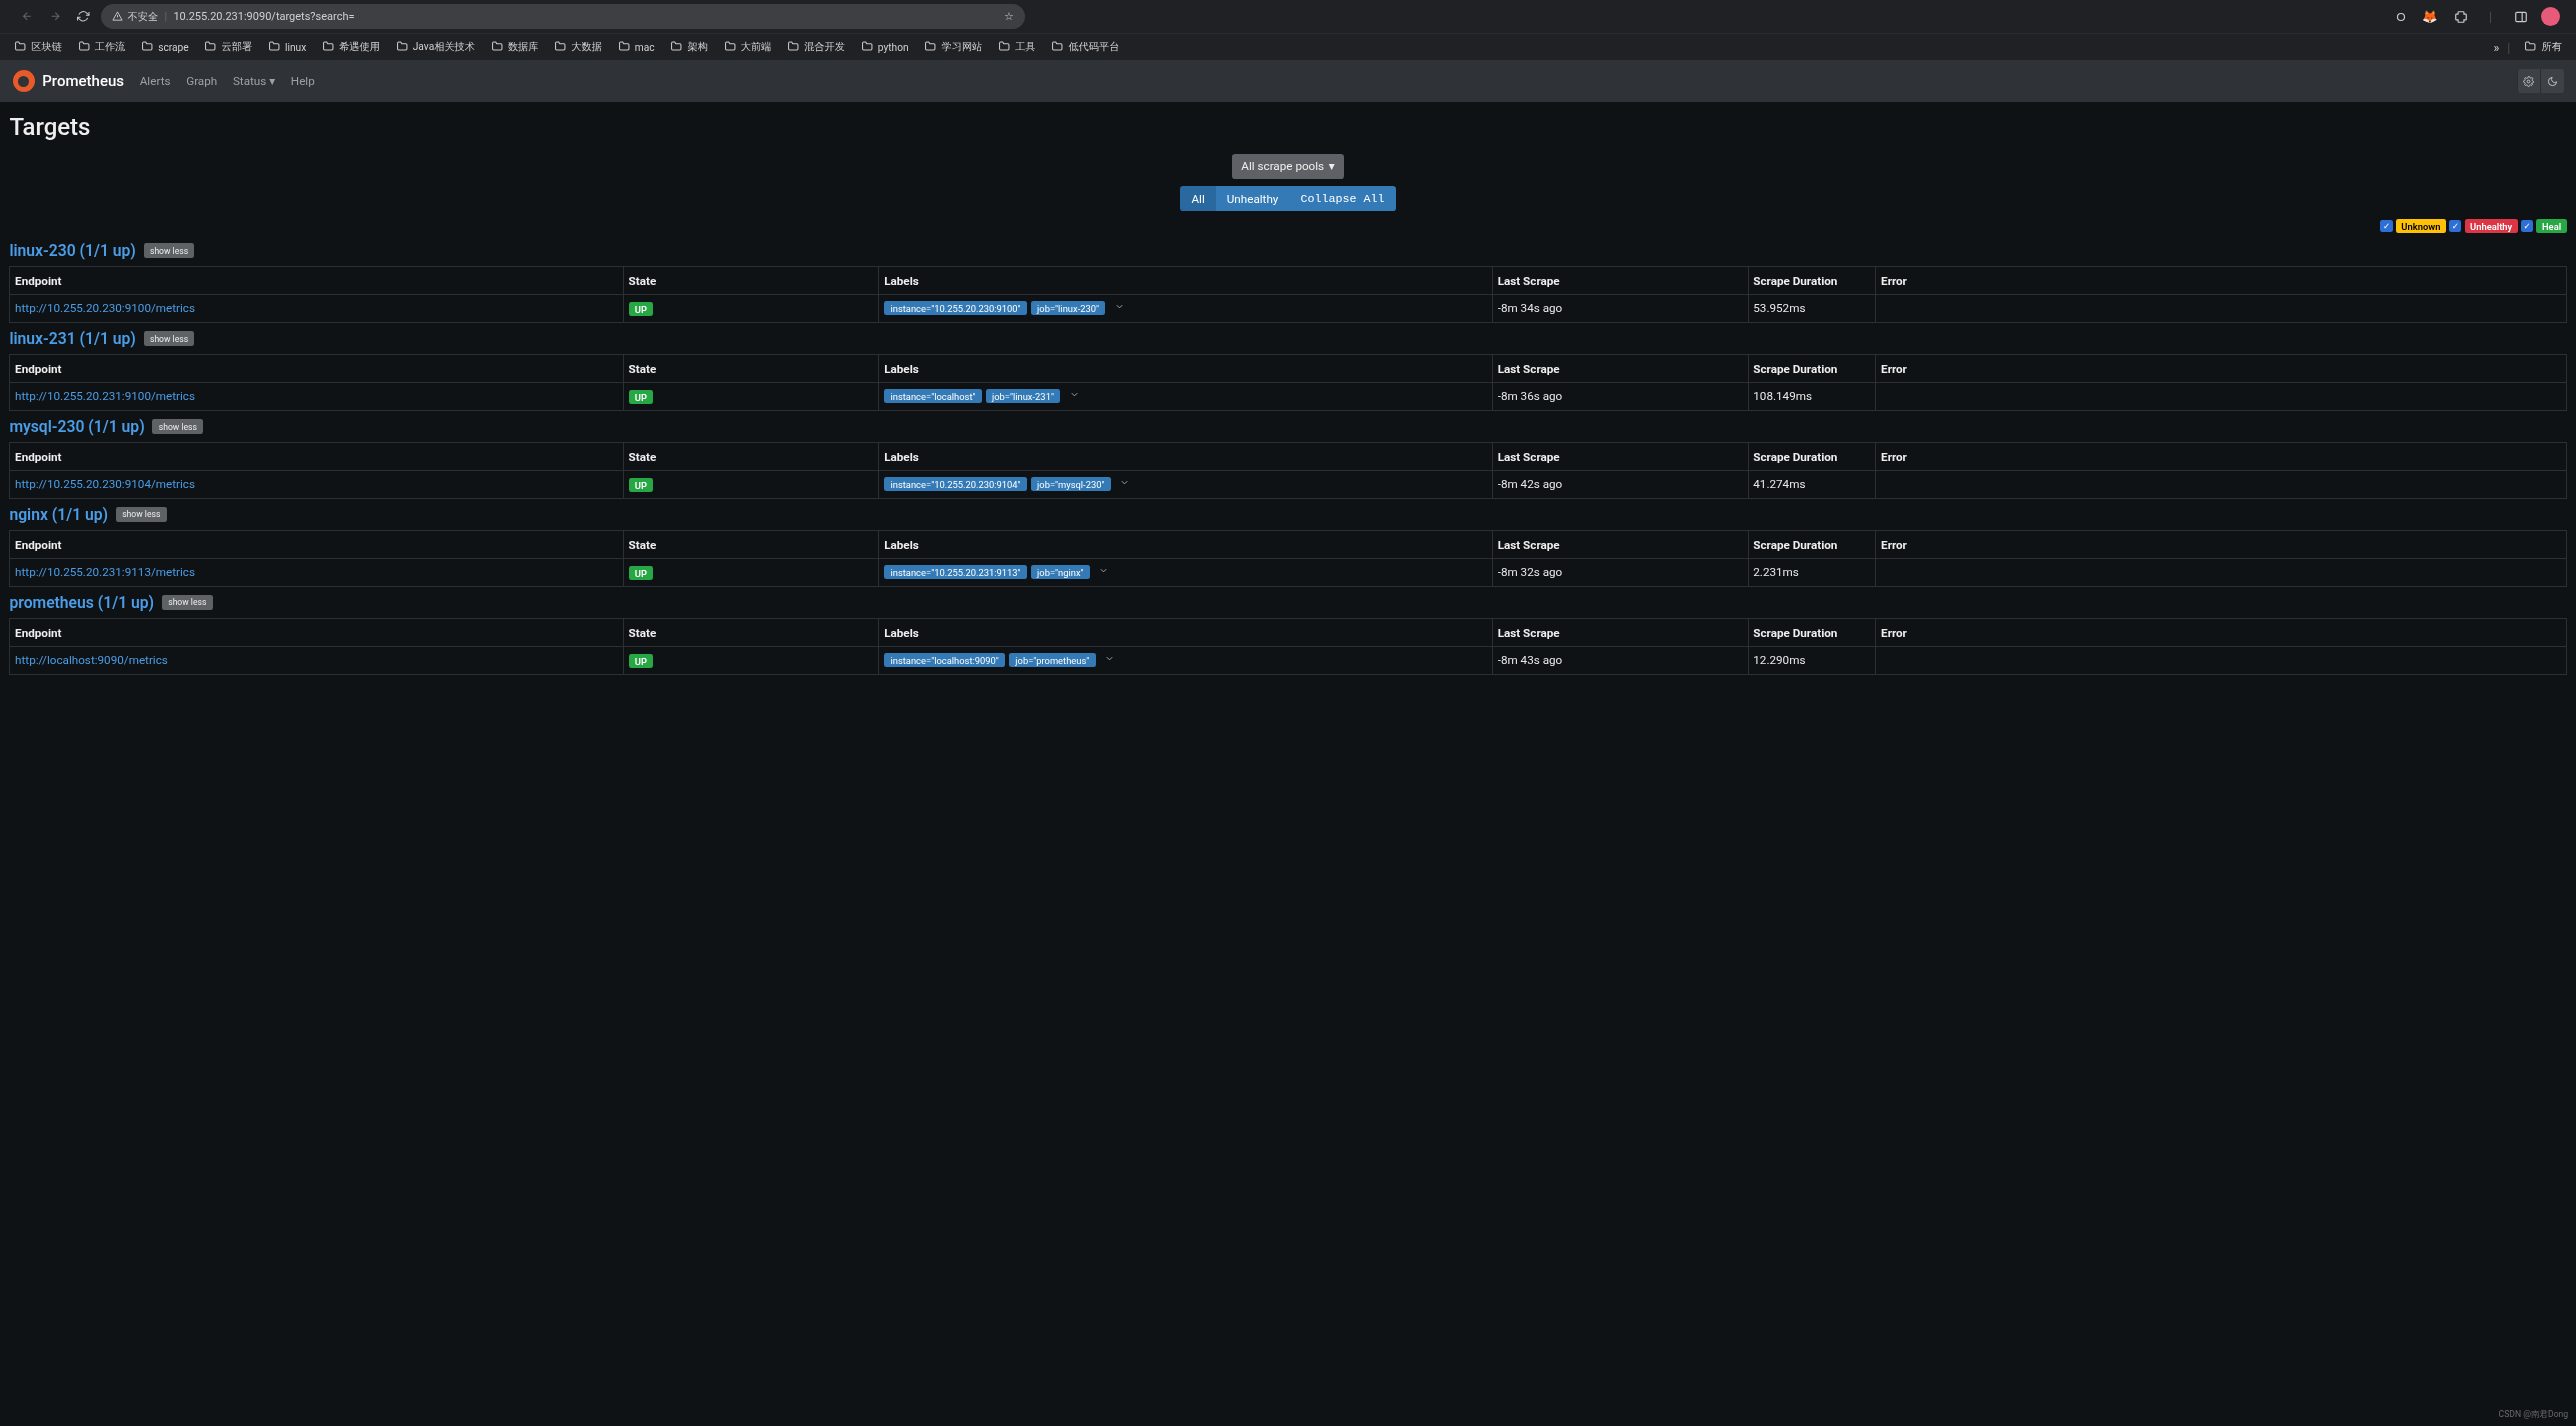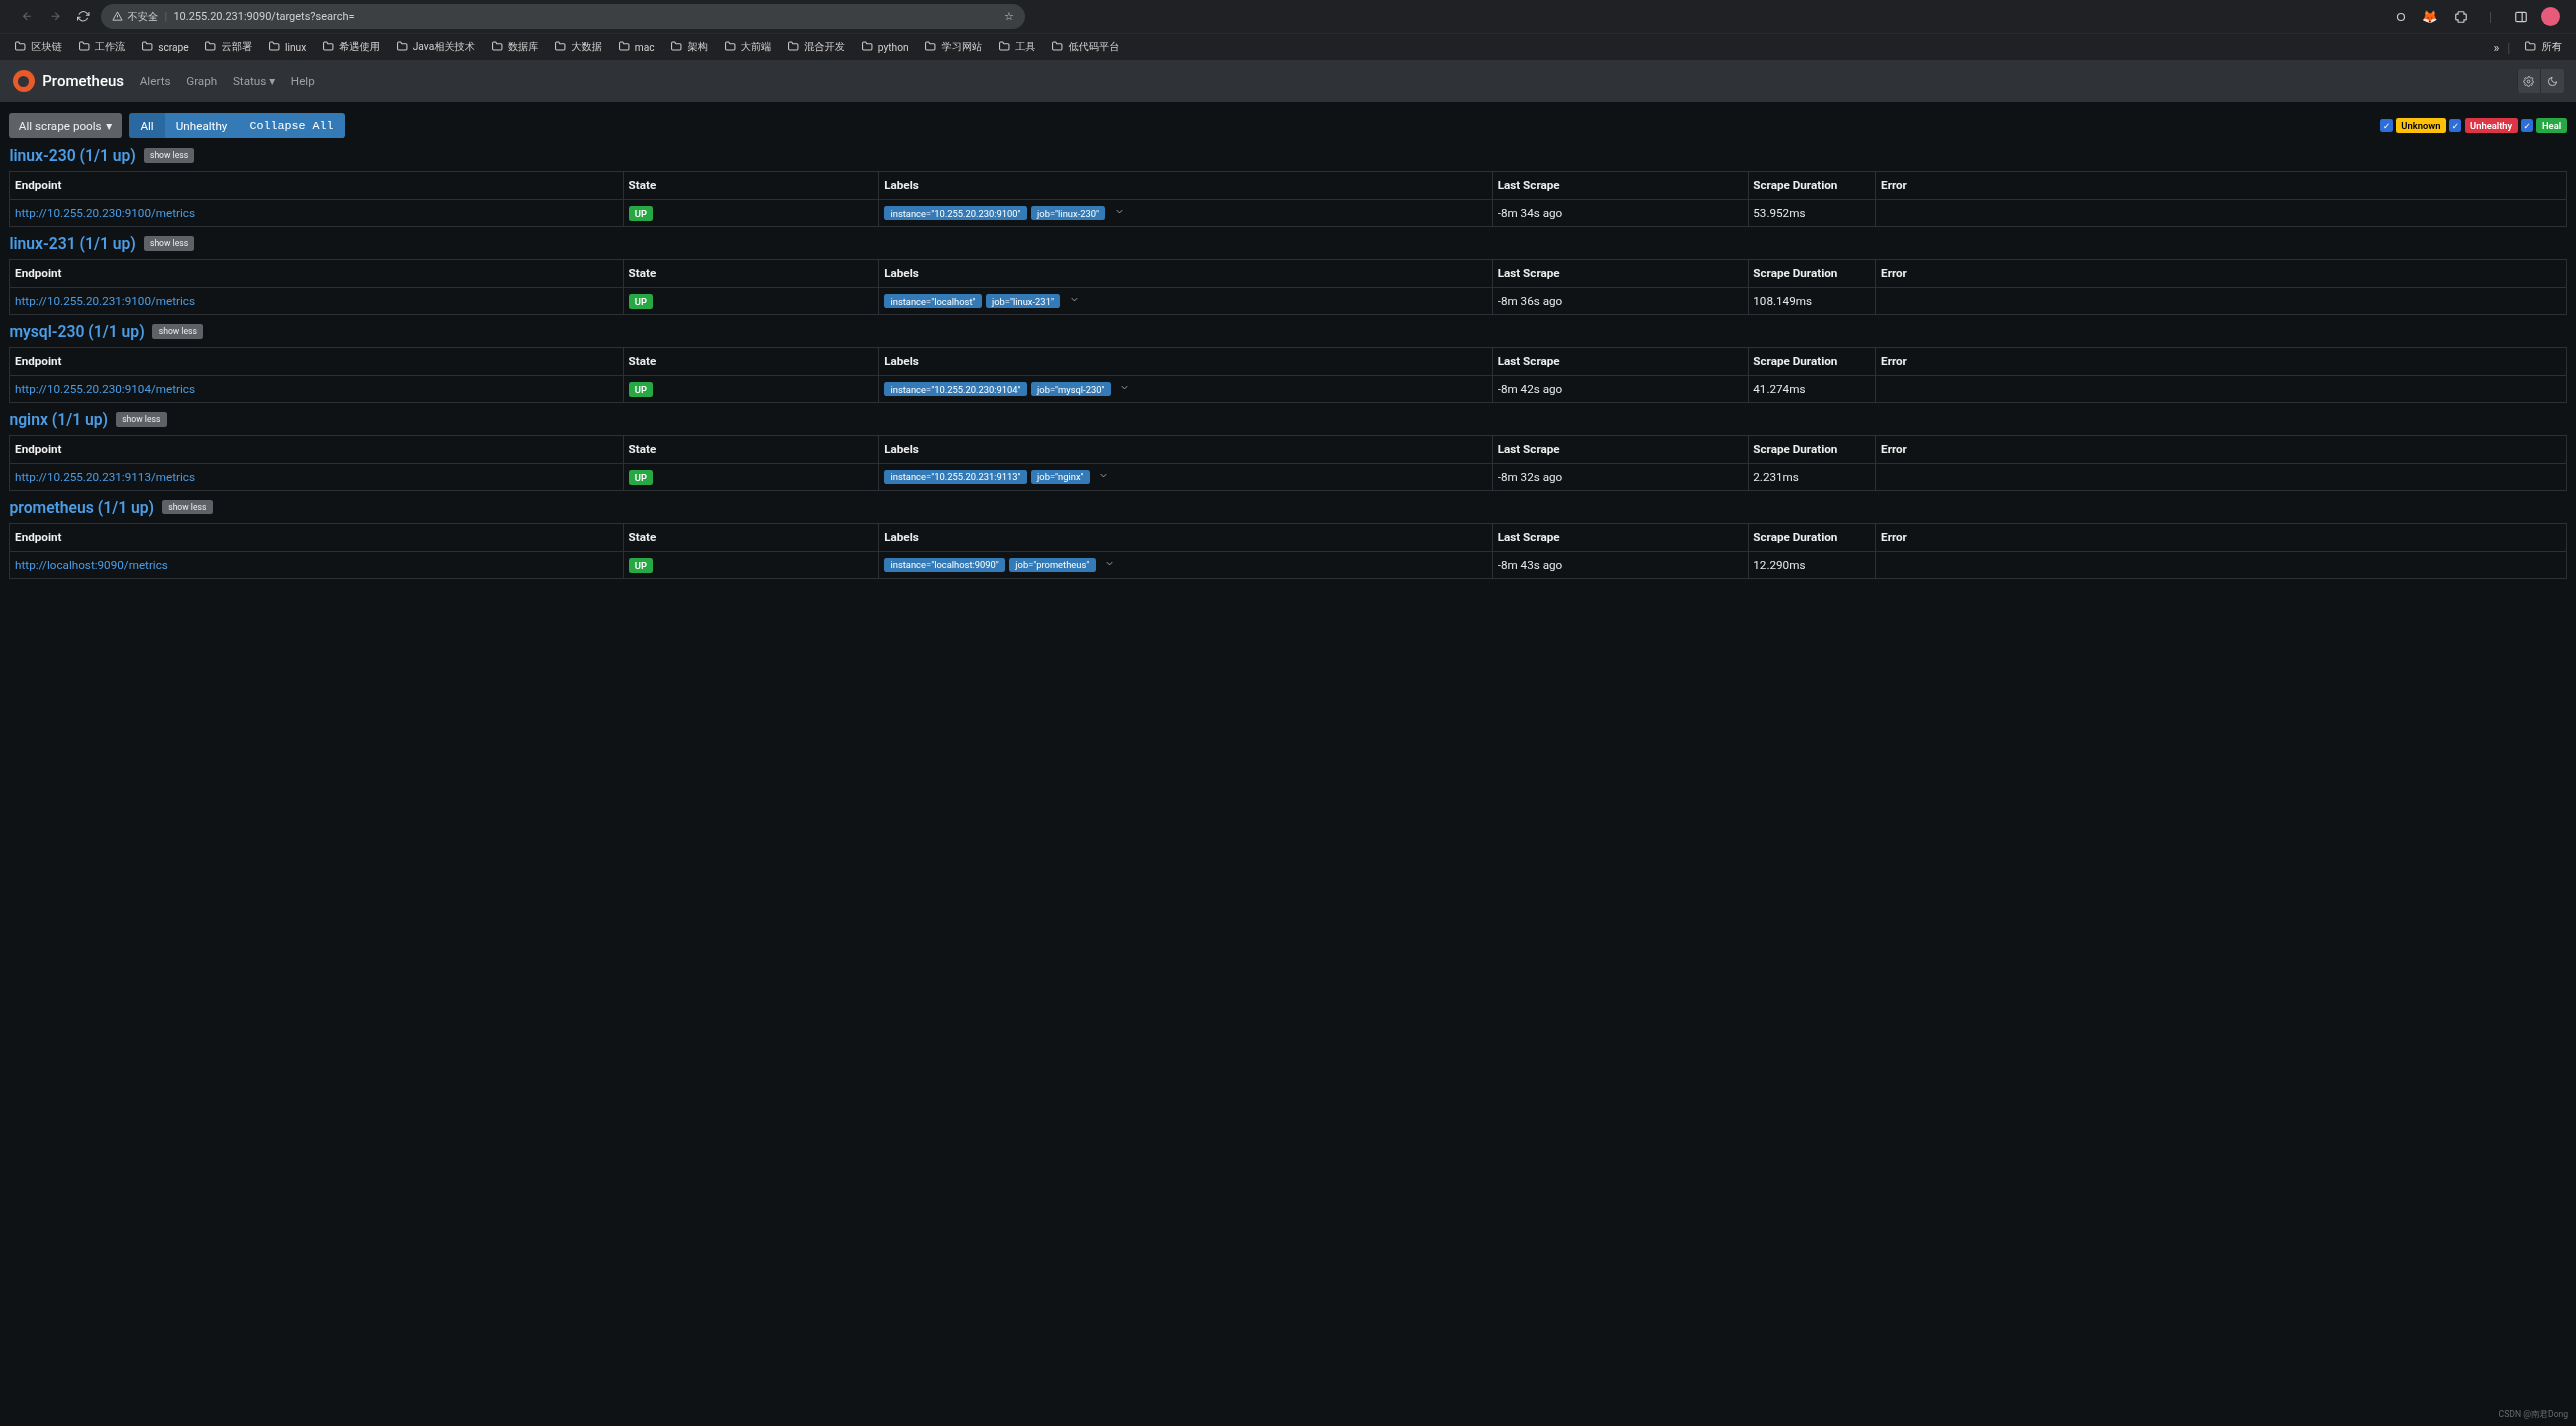--- a/index.html
+++ b/index.html
@@ -27,21 +27,21 @@
   .prom-logo-icon::after{content:"";width:11px;height:11px;background:#2f3237;border-radius:50%;}
   .prom-logo-text{color:#fff;font-size:15px;font-weight:500;}
   .prom-link{color:#9ea0a3;font-size:11.7px;}
   .nav-right{margin-left:auto;display:flex;align-items:center;gap:0;}
   .nav-icon-btn{width:23.5px;height:23.5px;background:#3e4146;display:flex;align-items:center;justify-content:center;color:#ccc;border-left:0.8px solid #2a2d31;}
   .nav-icon-btn:first-child{border-radius:3.1px 0 0 3.1px;}
   .nav-icon-btn:last-child{border-radius:0 3.1px 3.1px 0;}
   
   .main{padding:11px 9.4px;}
   h1.page-title{font-size:24px;font-weight:500;color:#eee;margin-bottom:12.5px;}
-  .controls{display:flex;align-items:center;gap:7.8px;margin-bottom:7.8px;}
+  .controls{display:flex;align-items:center;gap:7.8px;margin-bottom:7.8px;flex-direction:column;}
   .dropdown-btn{background:#5e6266;color:#eee;padding:5.5px 9.4px;border-radius:3.1px;font-size:11.7px;display:flex;align-items:center;gap:4.7px;}
   .btn-group{display:flex;}
   .btn-group button{background:#337ab7;color:#fff;border:none;padding:5.5px 11px;font-size:11.7px;}
   .btn-group button:first-child{border-radius:3.1px 0 0 3.1px;background:#2a69a0;}
   .btn-group button:last-child{border-radius:0 3.1px 3.1px 0;font-family:Liberation Mono, monospace;}
   .search-wrap{display:flex;flex:1;max-width:677px;}
   .search-icon-box{background:#3a3d41;border:0.8px solid #4d5155;border-right:none;border-radius:3.1px 0 0 3.1px;width:28px;display:flex;align-items:center;justify-content:center;color:#aaa;}
   .search-input{flex:1;background:#0d0f10;border:0.8px solid #4d5155;border-radius:0 3.1px 3.1px 0;padding:5.5px 7.8px;color:#ccc;font-size:11.7px;}
   .legend{display:flex;align-items:center;gap:3.1px;margin-left:auto;}
   .legend .cb{width:12.5px;height:12.5px;background:#2d6fd6;border-radius:2.3px;display:inline-flex;align-items:center;justify-content:center;color:#fff;font-size:8.6px;}
@@ -260,20 +260,21 @@
       </div>
     <div class="nav-icon-btn">
         <svg width="11" height="11" viewBox="0 0 24 24" fill="none" stroke="currentColor" stroke-width="2">
           <path d="M21 12.79A9 9 0 1111.21 3 7 7 0 0021 12.79z"></path>
         </svg>
       </div>
   </div>
 </div>
 
 <div class="main">
+  <h1 class="page-title">Targets</h1>
 
   <div class="controls">
     <div class="dropdown-btn">
       <span>All scrape pools</span>
       <span>▾</span>
     </div>
     <div class="btn-group">
       <button>All</button>
       <button>Unhealthy</button>
       <button>Collapse All</button>

